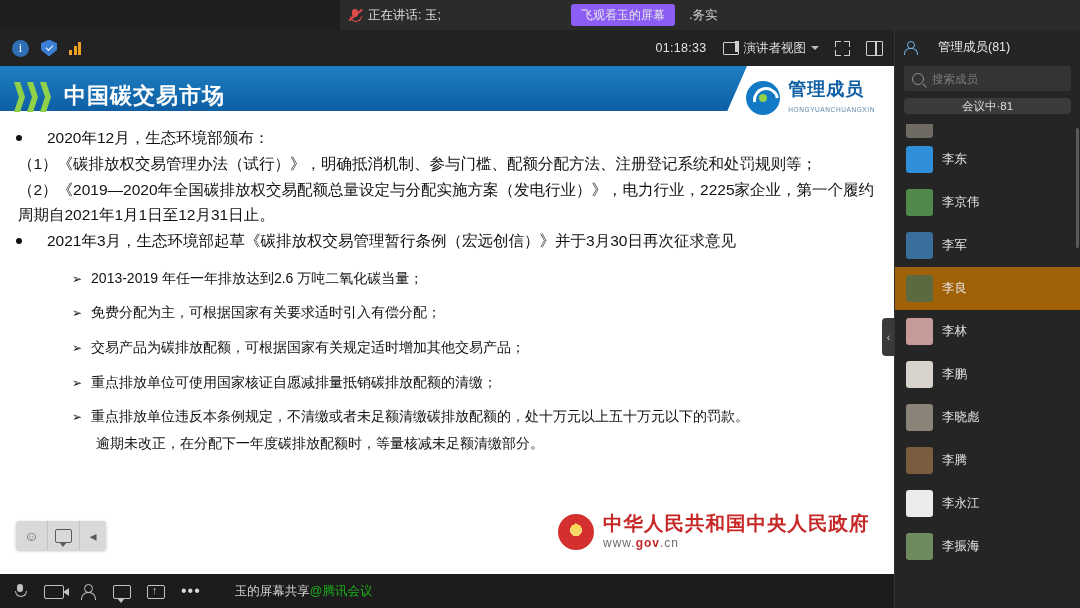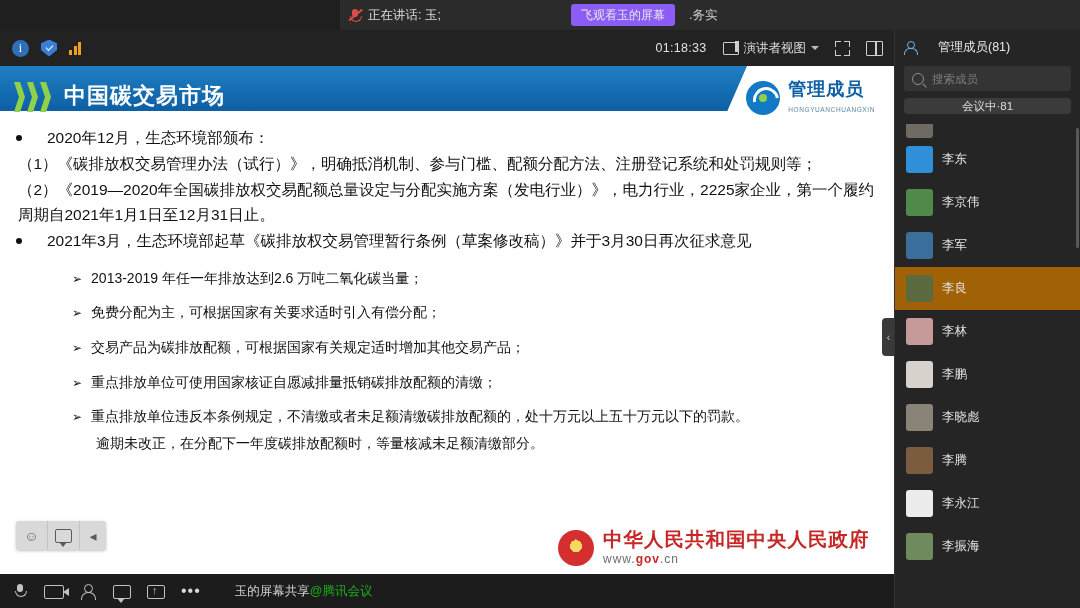--- a/index.html
+++ b/index.html
@@ -347,21 +347,21 @@
   }
   .s-cont {
     font-size: 14px;
     line-height: 1.55;
     margin: -8px 0 0 24px;
   }
 
   
   .gov {
     position: absolute;
-    left: 546px; bottom: 0;
+    left: 546px; bottom: 16px;
     width: 349px; height: 52px;
     background: #fff;
     display: flex;
     align-items: center;
     gap: 9px;
     padding-left: 12px;
     box-sizing: border-box;
   }
   .gov-emblem {
     width: 36px; height: 36px;
@@ -731,21 +731,21 @@
 
       <div class="slide-body">
         <div class="b-line">
           <span class="dot"></span>
           <span>2020年12月，生态环境部颁布：</span>
         </div>
         <div class="p-line">（1）《碳排放权交易管理办法（试行）》，明确抵消机制、参与门槛、配额分配方法、注册登记系统和处罚规则等；</div>
         <div class="p-line">（2）《2019—2020年全国碳排放权交易配额总量设定与分配实施方案（发电行业）》，电力行业，2225家企业，第一个履约周期自2021年1月1日至12月31日止。</div>
         <div class="b-line">
           <span class="dot"></span>
-          <span>2021年3月，生态环境部起草《碳排放权交易管理暂行条例（草案修改稿）》并于3月30日再次征求意见</span>
+          <span>2021年3月，生态环境部起草《碳排放权交易管理暂行条例（宏远创信）》并于3月30日再次征求意见</span>
         </div>
 
         <div class="sub-list">
           <div class="s-line">
             <span class="arrow">➢</span>
             <span>2013-2019 年任一年排放达到2.6 万吨二氧化碳当量；</span>
           </div>
           <div class="s-line">
             <span class="arrow">➢</span>
             <span>免费分配为主，可根据国家有关要求适时引入有偿分配；</span>

